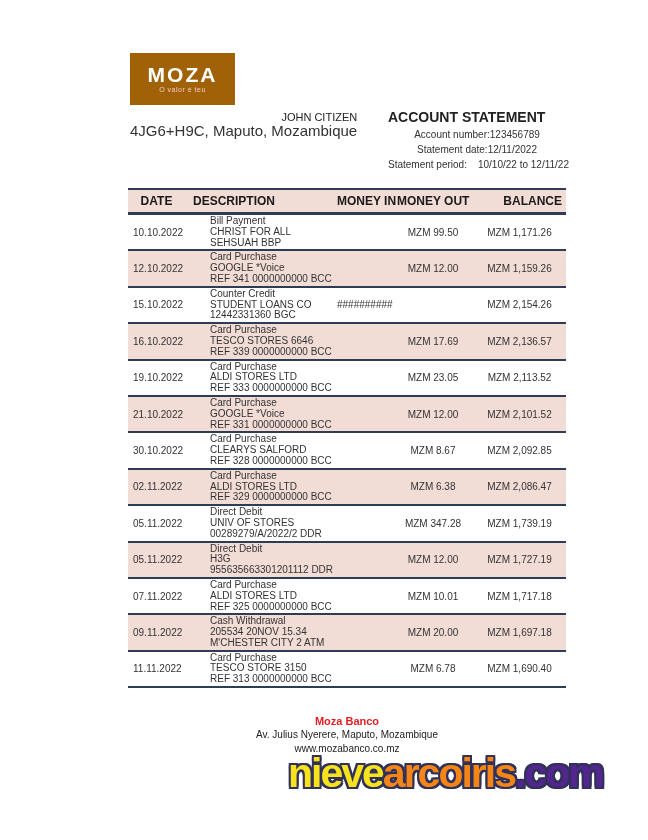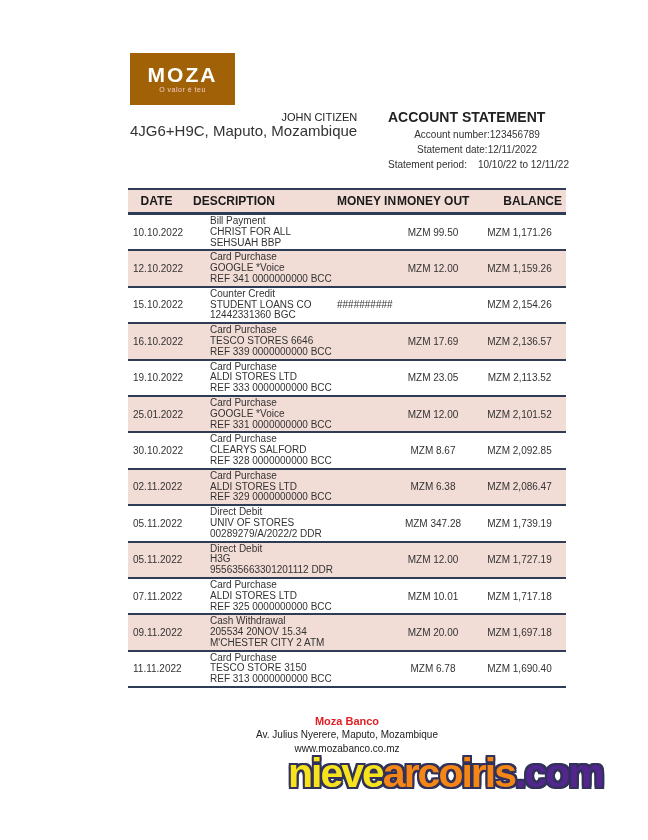--- a/index.html
+++ b/index.html
@@ -156,21 +156,21 @@
         <div>Card Purchase</div>
         <div>ALDI STORES LTD</div>
         <div>REF 333 0000000000 BCC</div>
       </td>
       <td class="c-in"></td>
       <td class="c-out">MZM 23.05</td>
       <td class="c-bal">MZM 2,113.52</td>
     </tr>
 
     <tr>
-      <td class="c-date">25.01.2022</td>
+      <td class="c-date">21.10.2022</td>
       <td class="c-desc">
         <div>Card Purchase</div>
         <div>GOOGLE *Voice</div>
         <div>REF 331 0000000000 BCC</div>
       </td>
       <td class="c-in"></td>
       <td class="c-out">MZM 12.00</td>
       <td class="c-bal">MZM 2,101.52</td>
     </tr>
 

